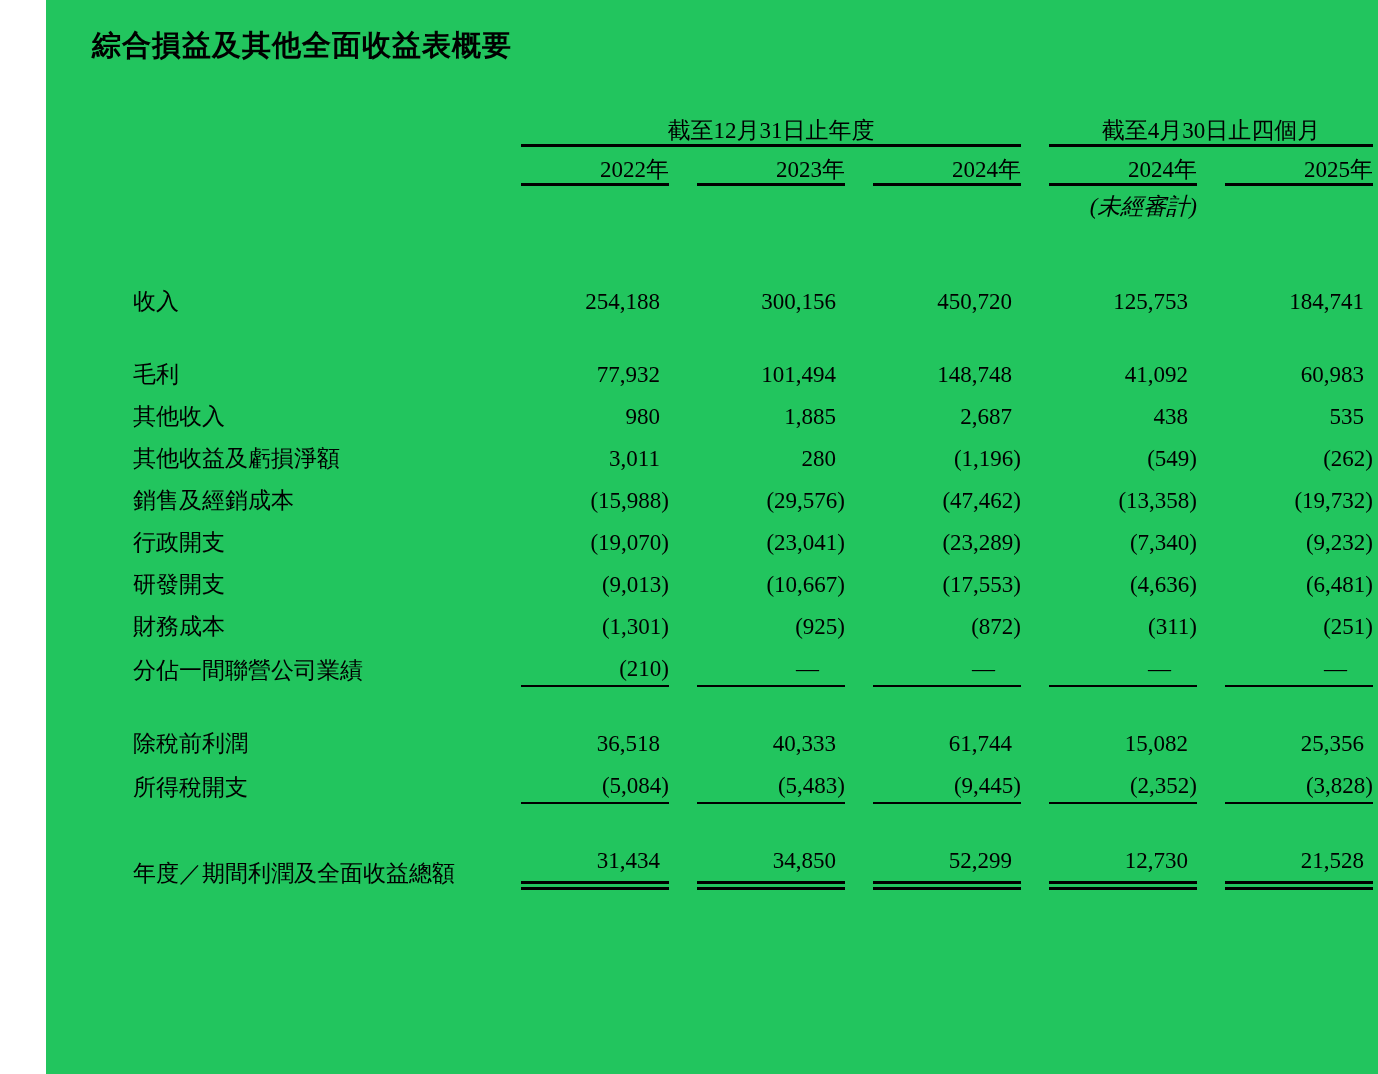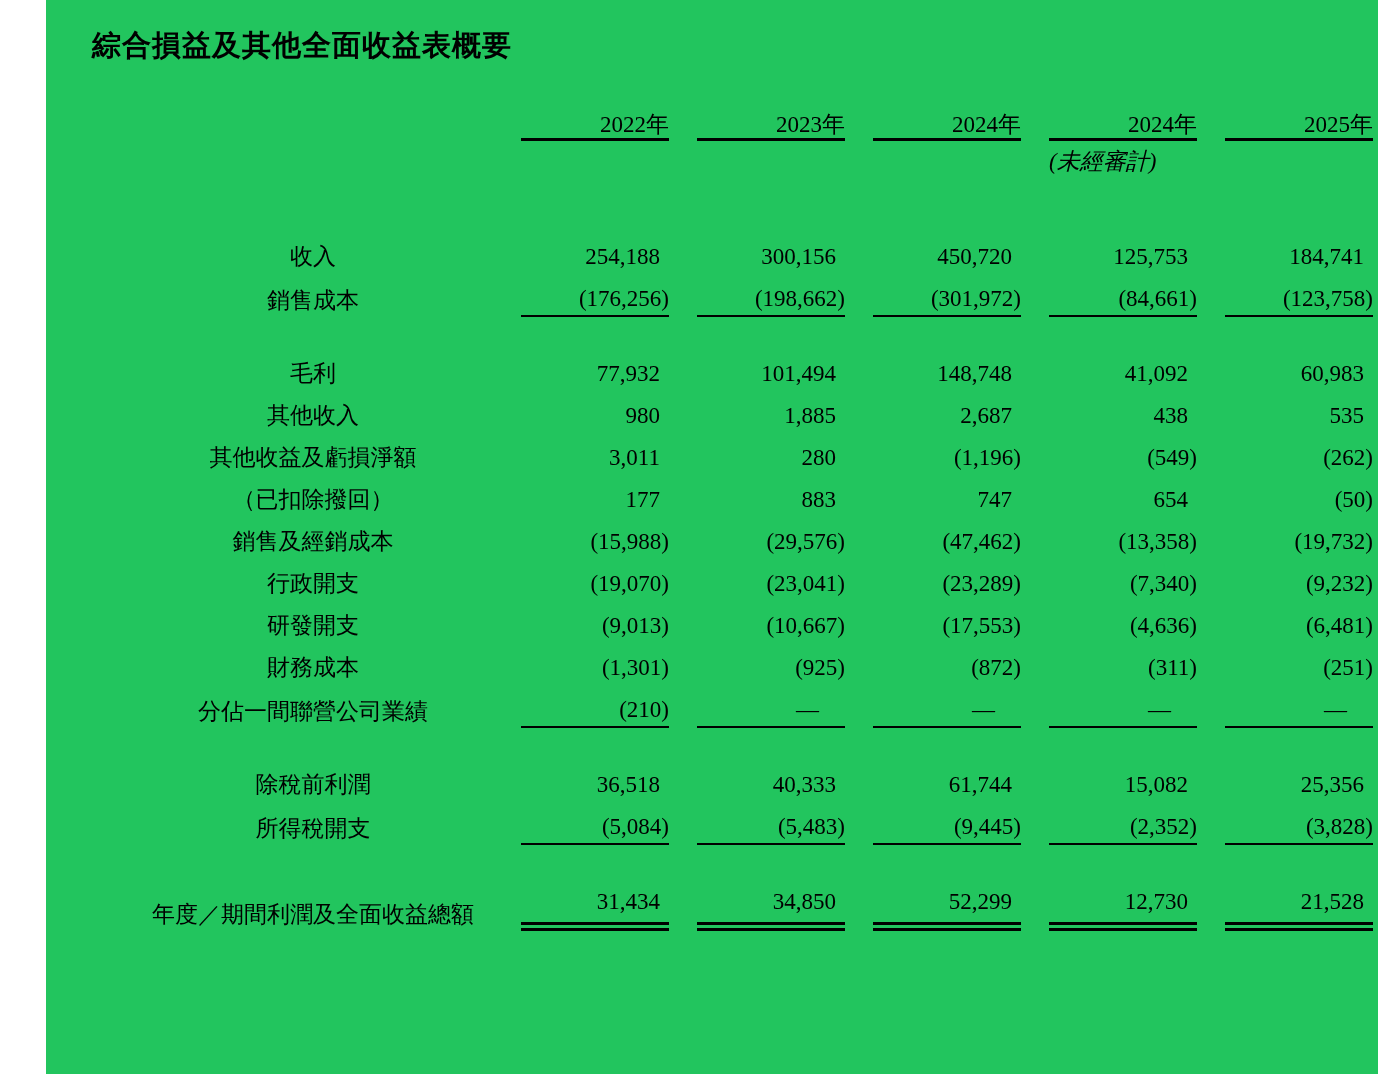--- a/index.html
+++ b/index.html
@@ -24,22 +24,22 @@
   col.c-num{width:148px;}
   th.grp{
     text-align:center;font-weight:bold;
     border-bottom:3px solid #000;padding-bottom:7px;height:42px;
   }
   th.year{
     text-align:right;font-weight:bold;
     border-bottom:3px solid #000;padding-bottom:3px;height:36px;
   }
   td.unit{text-align:right;font-style:italic;height:42px;padding-bottom:6px;}
-  td.note{text-align:left;font-style:italic;height:34px;padding-bottom:6px;font-size:22px;font-family:Liberation Serif, serif;}
-  td.lbl{text-align:center;}
+  td.note{text-align:right;font-style:italic;height:34px;padding-bottom:6px;font-size:22px;font-family:Liberation Serif, serif;}
+  td.lbl{text-align:left;}
   td.val{text-align:right;}
   tr.body-row td{height:39px;padding-bottom:3px;}
   td.indent{padding-left:32px;}
   td.u1{border-bottom:2.5px solid #000;}
   td.u2{border-bottom:9px double #000;padding-bottom:7px !important;}
   tr.sp td{height:31px;}
   tr.lead td{height:56px;}
 </style>
 </head>
 <body>
@@ -50,20 +50,25 @@
   <table class="fin">
     <colgroup>
       <col class="c-label">
       <col class="c-num">
         <col class="c-num">
         <col class="c-num">
         <col class="c-num">
         <col class="c-num">
     </colgroup>
     <thead>
+      <tr>
+        <td class="lbl"></td>
+        <th class="grp" colspan="3">截至12月31日止年度</th>
+        <th class="grp" colspan="2">截至4月30日止四個月</th>
+      </tr>
       <tr>
         <td class="lbl"></td>
         <th class="year">2022年</th>
         <th class="year">2023年</th>
         <th class="year">2024年</th>
         <th class="year">2024年</th>
         <th class="year">2025年</th>
       </tr>
       <tr>
         <td class="lbl"></td>
@@ -79,28 +84,20 @@
           <td colspan="6"></td>
         </tr>
     <tr class="body-row">
           <td class="lbl">收入</td>
           <td class="val" style="padding-right: 9px;">254,188</td>
           <td class="val" style="padding-right: 9px;">300,156</td>
           <td class="val" style="padding-right: 9px;">450,720</td>
           <td class="val" style="padding-right: 9px;">125,753</td>
           <td class="val" style="padding-right: 9px;">184,741</td>
         </tr>
-        <tr class="body-row">
-          <td class="lbl">銷售成本</td>
-          <td class="val u1">(176,256)</td>
-          <td class="val u1">(198,662)</td>
-          <td class="val u1">(301,972)</td>
-          <td class="val u1">(84,661)</td>
-          <td class="val u1">(123,758)</td>
-        </tr>
         <tr class="sp">
           <td colspan="6"></td>
         </tr>
         <tr class="body-row">
           <td class="lbl">毛利</td>
           <td class="val" style="padding-right: 9px;">77,932</td>
           <td class="val" style="padding-right: 9px;">101,494</td>
           <td class="val" style="padding-right: 9px;">148,748</td>
           <td class="val" style="padding-right: 9px;">41,092</td>
           <td class="val" style="padding-right: 9px;">60,983</td>
@@ -113,28 +110,20 @@
           <td class="val" style="padding-right: 9px;">438</td>
           <td class="val" style="padding-right: 9px;">535</td>
         </tr>
         <tr class="body-row">
           <td class="lbl">其他收益及虧損淨額</td>
           <td class="val" style="padding-right: 9px;">3,011</td>
           <td class="val" style="padding-right: 9px;">280</td>
           <td class="val">(1,196)</td>
           <td class="val">(549)</td>
           <td class="val">(262)</td>
-        </tr>
-        <tr class="body-row">
-          <td class="lbl indent">（已扣除撥回）</td>
-          <td class="val" style="padding-right: 9px;">177</td>
-          <td class="val" style="padding-right: 9px;">883</td>
-          <td class="val" style="padding-right: 9px;">747</td>
-          <td class="val" style="padding-right: 9px;">654</td>
-          <td class="val">(50)</td>
         </tr>
         <tr class="body-row">
           <td class="lbl">銷售及經銷成本</td>
           <td class="val">(15,988)</td>
           <td class="val">(29,576)</td>
           <td class="val">(47,462)</td>
           <td class="val">(13,358)</td>
           <td class="val">(19,732)</td>
         </tr>
         <tr class="body-row">

